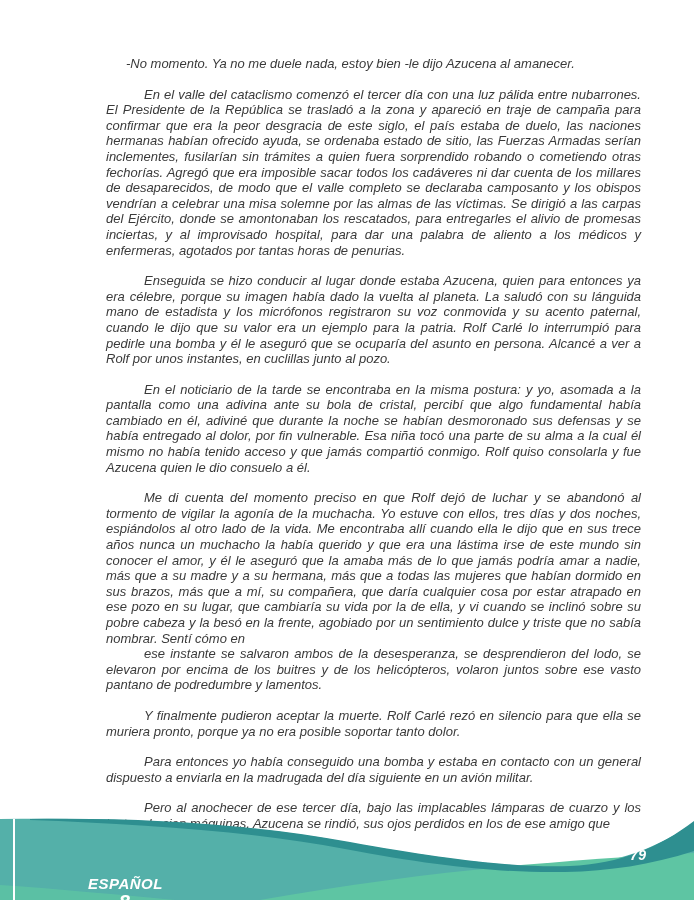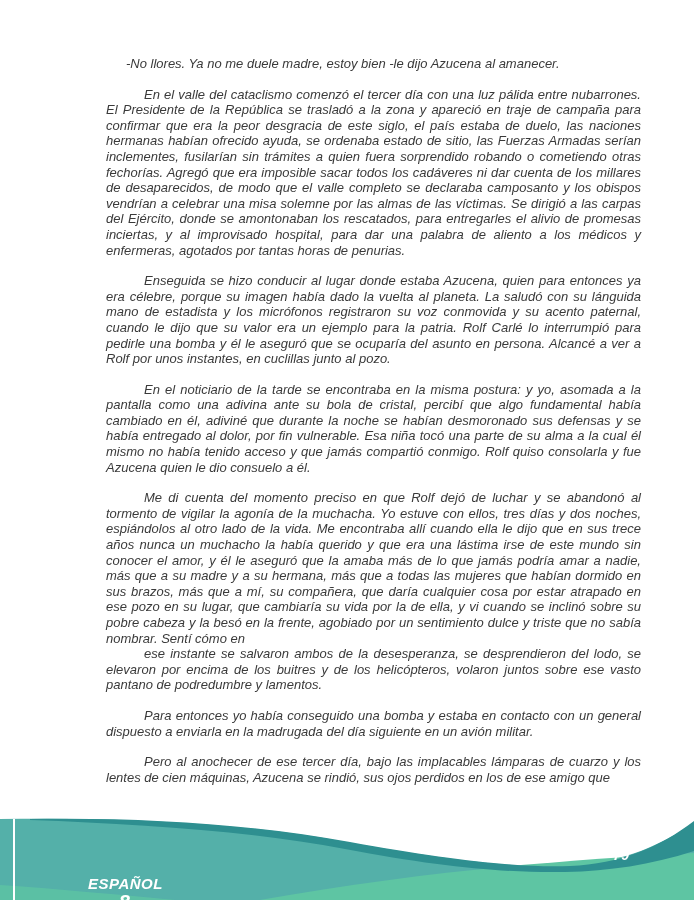--- a/index.html
+++ b/index.html
@@ -20,36 +20,37 @@
   .margin-line { position:absolute; left:13px; top:4px; width:2px; height:81px; background:#ffffff; }
   .logo {
     position:absolute; left:88px; top:25px; color:#ffffff; font-style:italic;
     text-align:center; line-height:1; user-select:none;
   }
   .logo-title { display:block; font-size:15px; font-weight:bold; letter-spacing:0.5px;margin-top:36px; }
   .logo-grade { display:block; margin-top:1px; padding-left:16px; }
   .logo-grade .num { font-size:20px; font-weight:bold; }
   .logo-grade .suffix { font-size:14px; font-weight:bold; letter-spacing:1px; }
   .page-num {
-    position:absolute; left:613px; top:32px; color:#ffffff;
+    position:absolute; left:630px; top:32px; color:#ffffff;
     font-weight:bold; font-style:italic; font-size:14px; letter-spacing:0.5px;
   }
 </style>
 </head>
 <body>
 
 <div class="page">
 
   <div class="content">
-    <p class="dialogue">-No llores. Ya no me duele madre, estoy bien -le dijo Azucena al amanecer.</p>
+    <p class="dialogue">-No momento. Ya no me duele nada, estoy bien -le dijo Azucena al amanecer.</p>
     <p class="para">En el valle del cataclismo comenzó el tercer día con una luz pálida entre nubarrones. El Presidente de la República se trasladó a la zona y apareció en traje de campaña para confirmar que era la peor desgracia de este siglo, el país estaba de duelo, las naciones hermanas habían ofrecido ayuda, se ordenaba estado de sitio, las Fuerzas Armadas serían inclementes, fusilarían sin trámites a quien fuera sorprendido robando o cometiendo otras fechorías. Agregó que era imposible sacar todos los cadáveres ni dar cuenta de los millares de desaparecidos, de modo que el valle completo se declaraba camposanto y los obispos vendrían a celebrar una misa solemne por las almas de las víctimas. Se dirigió a las carpas del Ejército, donde se amontonaban los rescatados, para entregarles el alivio de promesas inciertas, y al improvisado hospital, para dar una palabra de aliento a los médicos y enfermeras, agotados por tantas horas de penurias.</p>
     <p class="para">Enseguida se hizo conducir al lugar donde estaba Azucena, quien para entonces ya era célebre, porque su imagen había dado la vuelta al planeta. La saludó con su lánguida mano de estadista y los micrófonos registraron su voz conmovida y su acento paternal, cuando le dijo que su valor era un ejemplo para la patria. Rolf Carlé lo interrumpió para pedirle una bomba y él le aseguró que se ocuparía del asunto en persona. Alcancé a ver a Rolf por unos instantes, en cuclillas junto al pozo.</p>
     <p class="para">En el noticiario de la tarde se encontraba en la misma postura: y yo, asomada a la pantalla como una adivina ante su bola de cristal, percibí que algo fundamental había cambiado en él, adiviné que durante la noche se habían desmoronado sus defensas y se había entregado al dolor, por fin vulnerable. Esa niña tocó una parte de su alma a la cual él mismo no había tenido acceso y que jamás compartió conmigo. Rolf quiso consolarla y fue Azucena quien le dio consuelo a él.</p>
     <p class="para">Me di cuenta del momento preciso en que Rolf dejó de luchar y se abandonó al tormento de vigilar la agonía de la muchacha. Yo estuve con ellos, tres días y dos noches, espiándolos al otro lado de la vida. Me encontraba allí cuando ella le dijo que en sus trece años nunca un muchacho la había querido y que era una lástima irse de este mundo sin conocer el amor, y él le aseguró que la amaba más de lo que jamás podría amar a nadie, más que a su madre y a su hermana, más que a todas las mujeres que habían dormido en sus brazos, más que a mí, su compañera, que daría cualquier cosa por estar atrapado en ese pozo en su lugar, que cambiaría su vida por la de ella, y vi cuando se inclinó sobre su pobre cabeza y la besó en la frente, agobiado por un sentimiento dulce y triste que no sabía nombrar. Sentí cómo en</p>
     <p class="para cont">ese instante se salvaron ambos de la desesperanza, se desprendieron del lodo, se elevaron por encima de los buitres y de los helicópteros, volaron juntos sobre ese vasto pantano de podredumbre y lamentos.</p>
+    <p class="para">Y finalmente pudieron aceptar la muerte. Rolf Carlé rezó en silencio para que ella se muriera pronto, porque ya no era posible soportar tanto dolor.</p>
     <p class="para">Para entonces yo había conseguido una bomba y estaba en contacto con un general dispuesto a enviarla en la madrugada del día siguiente en un avión militar.</p>
     <p class="para">Pero al anochecer de ese tercer día, bajo las implacables lámparas de cuarzo y los lentes de cien máquinas, Azucena se rindió, sus ojos perdidos en los de ese amigo que</p>
   </div>
 
   <div class="footer">
     <svg width="694" height="85" viewBox="0 0 694 85" aria-hidden="true">
       <path d="M0,4 C120,2 240,8 340,26 C440,44 510,53 565,51 C615,49 655,34 694,8 L694,85 L0,85 Z" fill="#54b0a9"></path>
       <path d="M260,85 C400,60 540,46 694,38 L694,85 Z" fill="#5ec5a3"></path>
       <path opacity="0.75" d="M0,70 C60,74 120,80 175,85 L0,85 Z" fill="#5ec5a3"></path>
       <path d="M30,4 C140,2 250,9 350,27 C450,45 520,53 570,51 C620,49 660,32 694,6 L694,36 C650,50 610,56 565,57 C505,58 440,52 345,34 C250,16 140,9 30,5 Z" fill="#2e8f90"></path>

